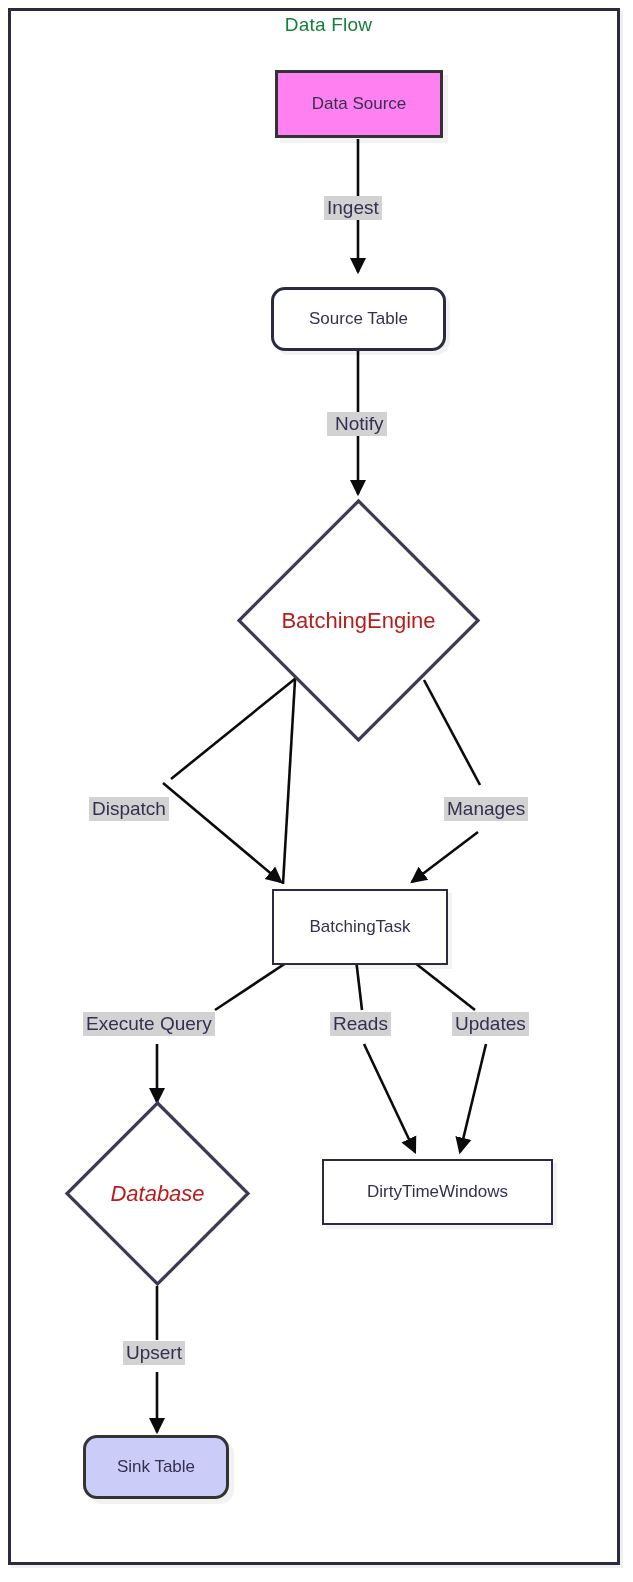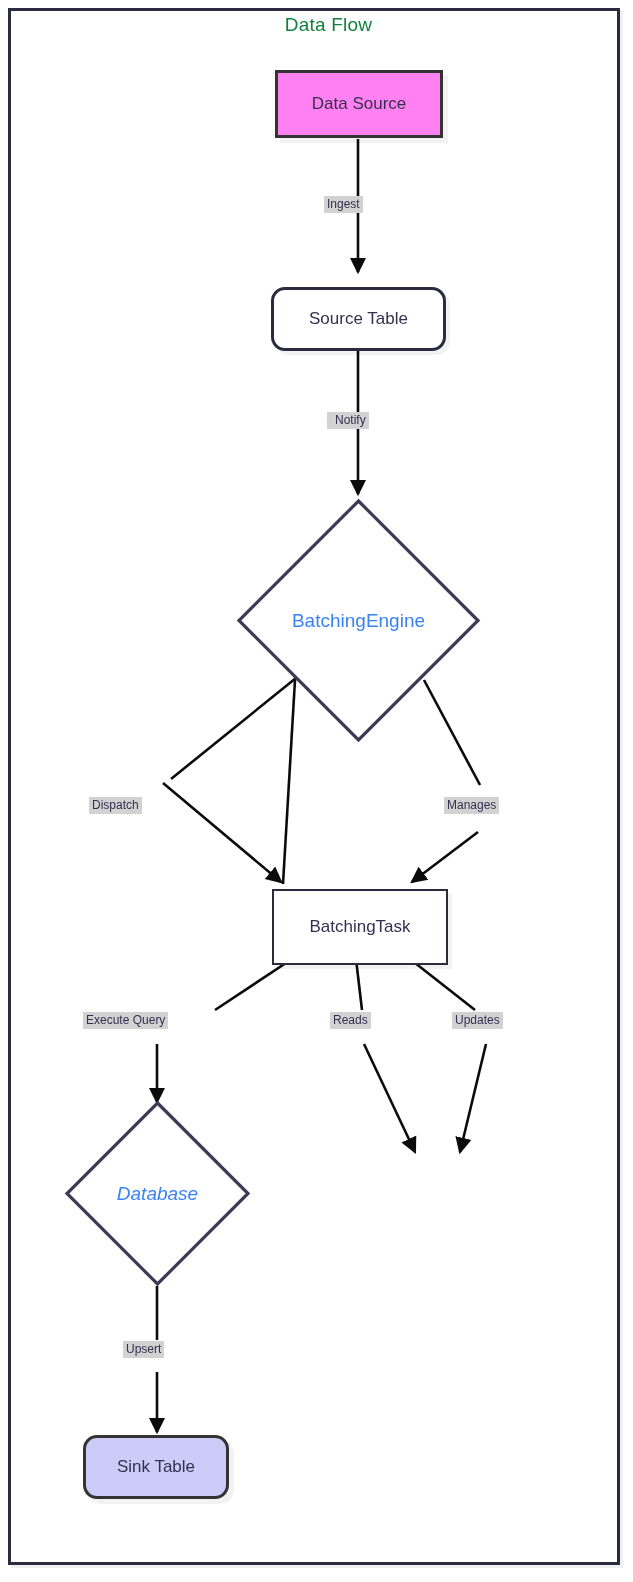--- a/index.html
+++ b/index.html
@@ -90,29 +90,29 @@
   }
   .diamond-label {
     position: absolute;
     left: 0;
     top: 0;
     width: 100%;
     height: 100%;
     display: flex;
     align-items: center;
     justify-content: center;
-    font-size: 19px;
-    color: #3b82f6;
+    font-size: 22px;
+    color: #b91c1c;
     text-align: center;
   }
   .edge-label {
     position: absolute;
     background: #d2d2d2;
     color: #343050;
-    font-size: 12px;
+    font-size: 19px;
     padding: 2px 3px 3px 3px;
     white-space: nowrap;
     line-height: 1.0;
   }
 </style>
 </head>
 <body>
 
 <div id="root">
 
@@ -170,20 +170,23 @@
     <span>BatchingTask</span>
   </div>
 
   <div class="diamond-wrap" style="left:64px; top:1100px; width:187px; height:187px;font-style:italic;">
     <svg width="187" height="187" viewBox="0 0 187 187">
       <polygon points="93.5,3 184,93.5 93.5,184 3,93.5" fill="#ffffff" stroke="#3c3a55" stroke-width="3.2"></polygon>
     </svg>
     <div class="diamond-label">Database</div>
   </div>
 
+  <div class="node node-rect" style="left:322px; top:1159px; width:231px; height:66px;">
+    <span>DirtyTimeWindows</span>
+  </div>
 
   <div class="node node-sink" style="left:83px; top:1435px; width:146px; height:64px;">
     <span>Sink Table</span>
   </div>
 
   <div class="edge-label" style="left:324px; top:196px;">Ingest</div>
 
   <div class="edge-label" style="left:327px; top:412px;padding-left:8px;">Notify</div>
 
   <div class="edge-label" style="left:89px; top:797px;">Dispatch</div>

